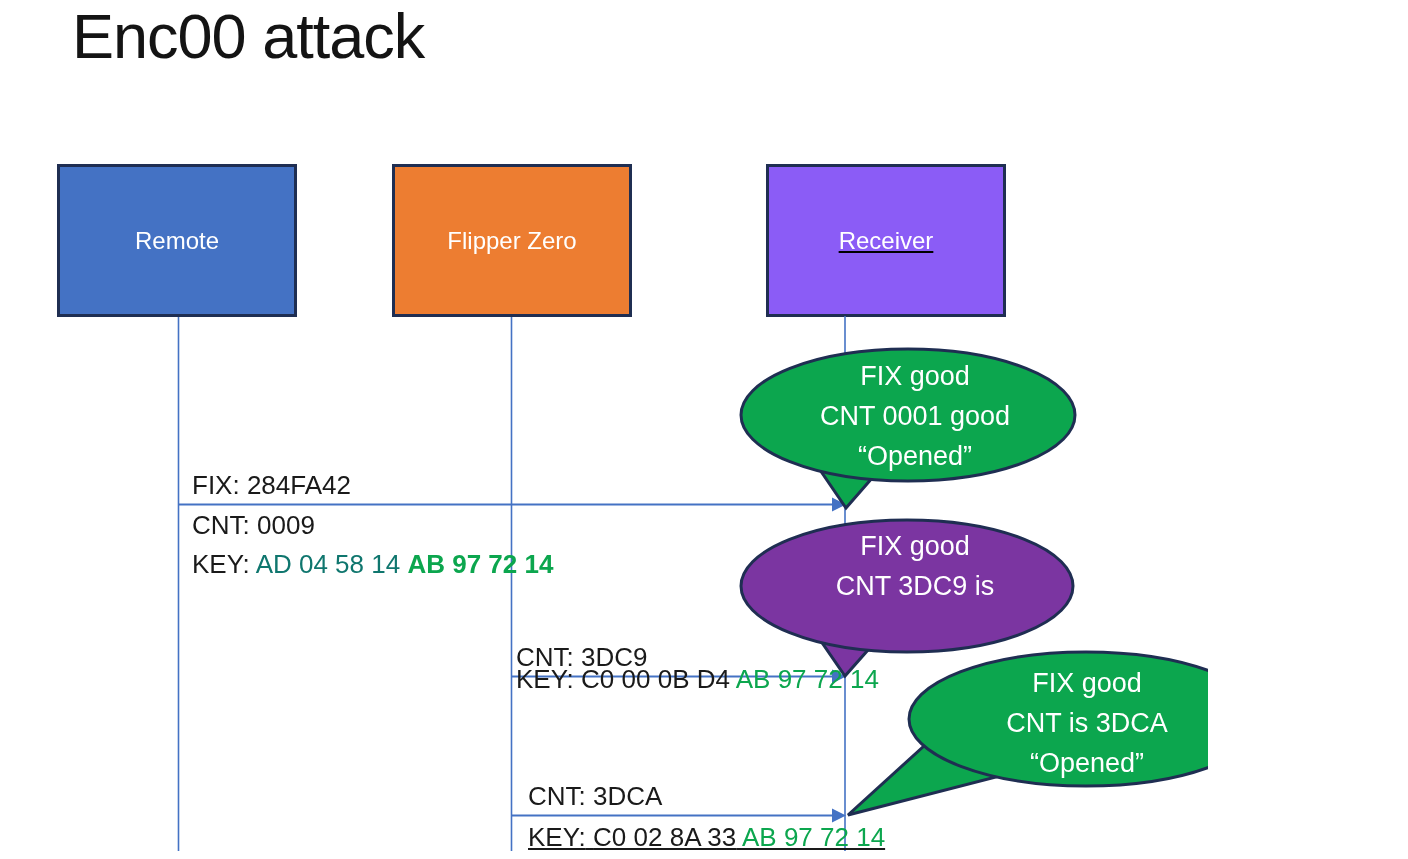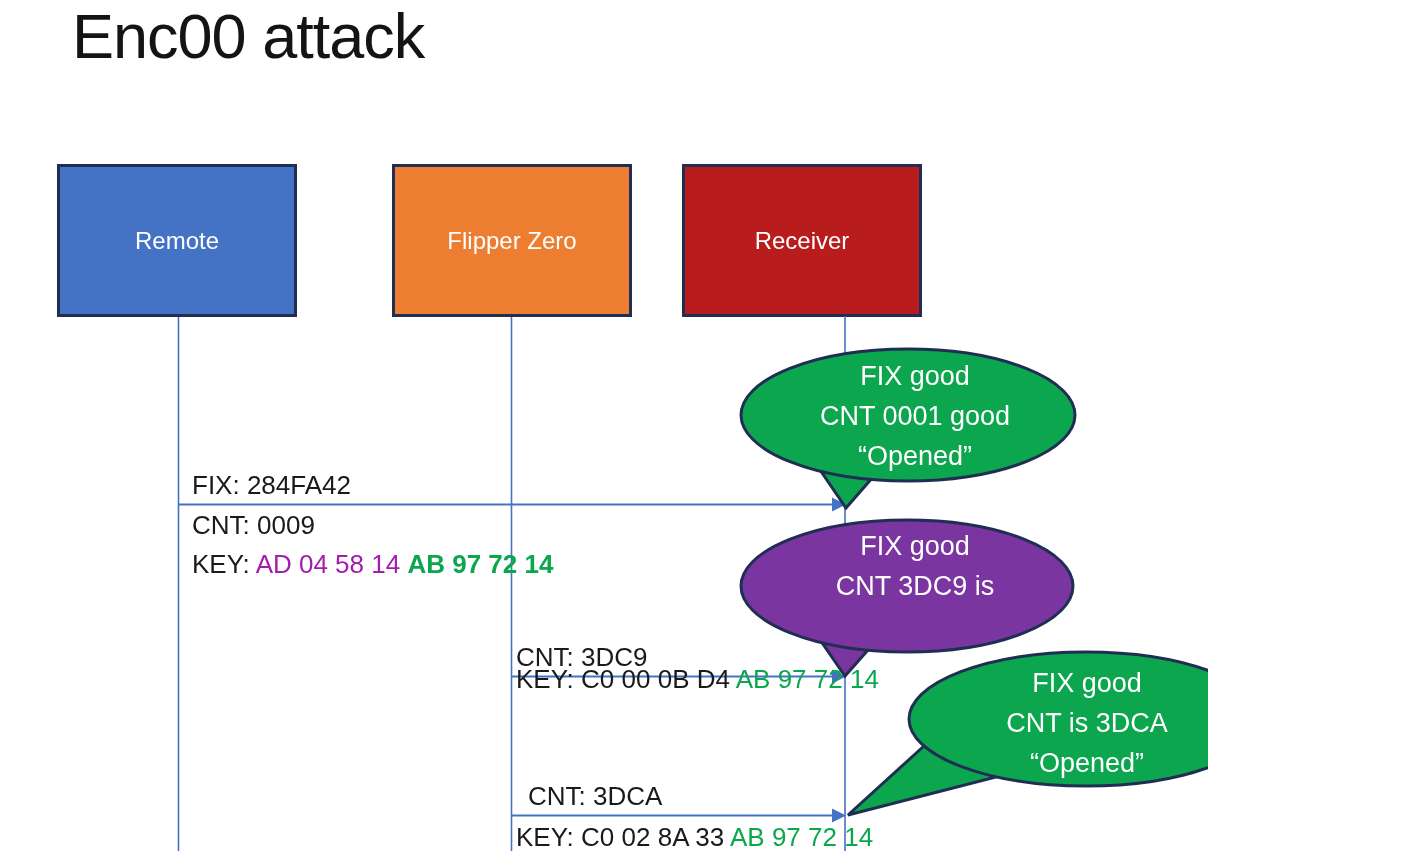--- a/index.html
+++ b/index.html
@@ -18,27 +18,27 @@
   .actor-box{
     position:absolute;top:164px;width:240px;height:153px;
     border:3px solid #1F2E52;box-sizing:border-box;
     display:flex;align-items:center;justify-content:center;
   }
   .actor-box .actor-label{
     color:#ffffff;font-size:24px;font-weight:400;white-space:nowrap;
   }
   #box-remote{left:57px;background:#4472C4;}
   #box-flipper{left:392px;background:#ED7D31;}
-  #box-receiver{left:682px;background:#b91c1c;}
+  #box-receiver{left:766px;background:#8b5cf6;text-decoration:underline;}
   #diagram-svg{position:absolute;left:0;top:0;}
   .msg-text{
     position:absolute;
     font-size:26px;color:#1a1a1a;white-space:nowrap;line-height:30px;
   }
-  .key-red{color:#a21caf;}
+  .key-red{color:#0f766e;}
   .key-green{color:#0CA64E;}
   .key-green-bold{color:#0CA64E;font-weight:700;}
   .bubble-text{
     position:absolute;width:340px;
     color:#ffffff;font-size:27px;line-height:40px;
     text-align:center;white-space:nowrap;
   }
 </style>
 </head>
 <body>
@@ -99,21 +99,21 @@
   </div>
   <div class="msg-text" style="left:516px;top:664px;">
     <span>KEY:</span>
     <span>C0 00 0B D4</span>
     <span class="key-green">AB 97 72 14</span>
   </div>
 
   <div class="msg-text" style="left:528px;top:781px;">
     <span>CNT: 3DCA</span>
   </div>
-  <div class="msg-text" style="left:516px;top:822px;">
+  <div class="msg-text" style="left:528px;top:822px;text-decoration:underline;">
     <span>KEY:</span>
     <span>C0 02 8A 33</span>
     <span class="key-green">AB 97 72 14</span>
   </div>
 
   <div class="bubble-text" style="left:745px;top:356px;">
     <div>FIX good</div>
     <div>CNT 0001 good</div>
     <div>“Opened”</div>
   </div>

